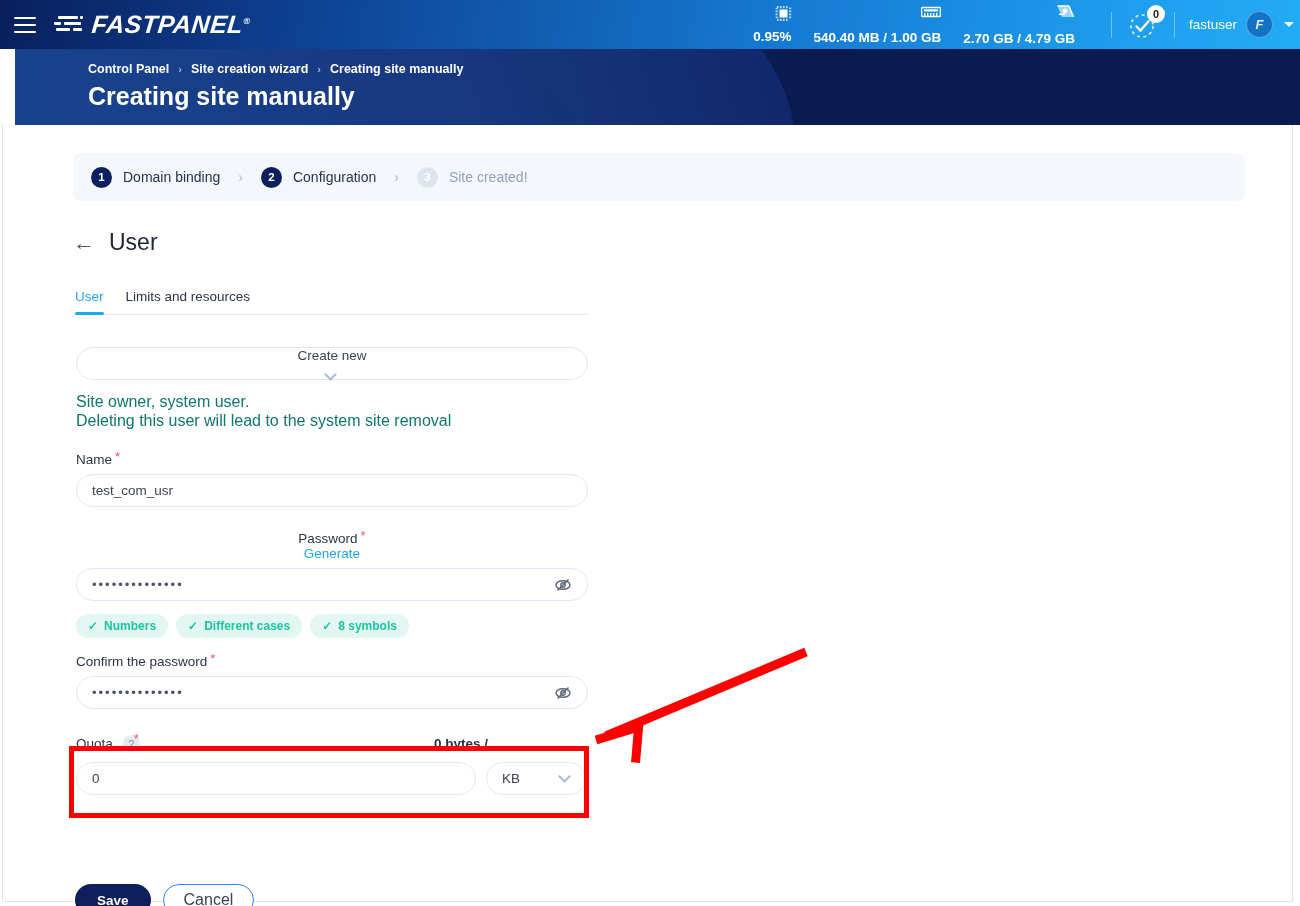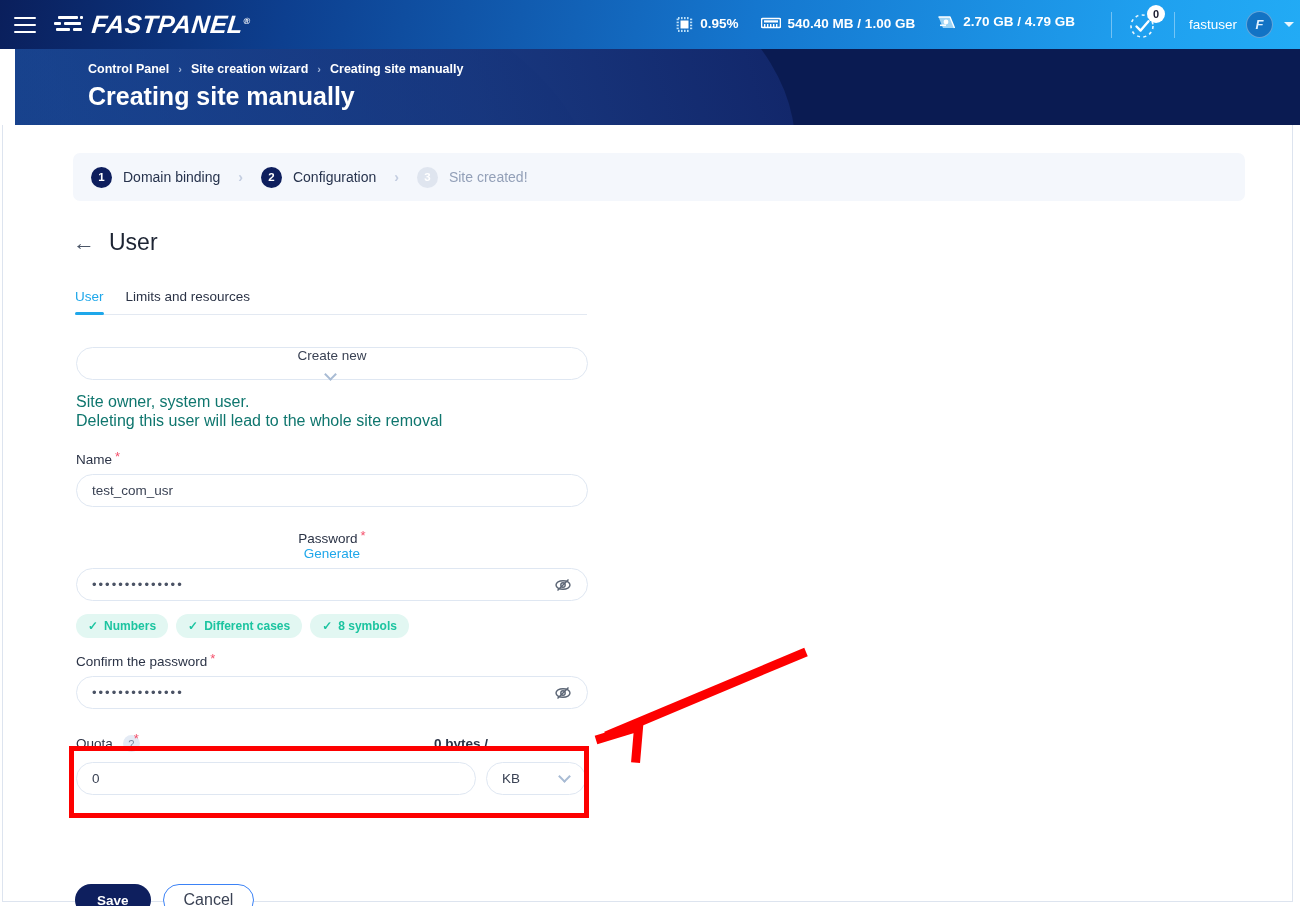--- a/index.html
+++ b/index.html
@@ -44,21 +44,21 @@
     font-size: 25px; font-weight: 700; letter-spacing: 0.5px;
     font-style: italic; font-family: "Liberation Sans", sans-serif;
     transform: skewX(-6deg);
   }
   .brand-reg { font-size: 9px; vertical-align: super; font-style: normal; }
 
   .topbar-right {
     margin-left:auto; display:flex; align-items:center; height:49px;
     padding-right: 6px; gap: 0;
   }
-  .stat { display:flex; align-items:flex-start; gap:7px; margin-right: 22px; white-space:nowrap; }
+  .stat { display:flex; align-items:flex-end; gap:7px; margin-right: 22px; white-space:nowrap;flex-direction:column; }
   .stat-val { font-size: 13.5px; font-weight: 700; color:#ffffff; }
 
   .ico-cpu { width:17px; height:17px; position:relative; }
 
   .divider-v { width:1px; height:26px; background: rgba(255,255,255,0.38); margin: 0 14px; }
 
   .taskwidget { position:relative; width:34px; height:34px; cursor:pointer; }
   .task-badge {
     position:absolute; right:-5px; top:-3px;
     background:#ffffff; color:#1a1a2e; font-size:11px; font-weight:700;
@@ -388,21 +388,21 @@
 
   <div class="form">
 
     <div class="select-box">
       <span>Create new</span>
       <span class="chev"></span>
     </div>
 
     <div class="helper">
       <div>Site owner, system user.</div>
-      <div>Deleting this user will lead to the whole site removal</div>
+      <div>Deleting this user will lead to the system site removal</div>
     </div>
 
     <div style="margin-top:22px;">
       <div class="field-label">
         <span>Name</span>
         <span class="req">*</span>
       </div>
       <div class="input-box">
         <span>test_com_usr</span>
       </div>

